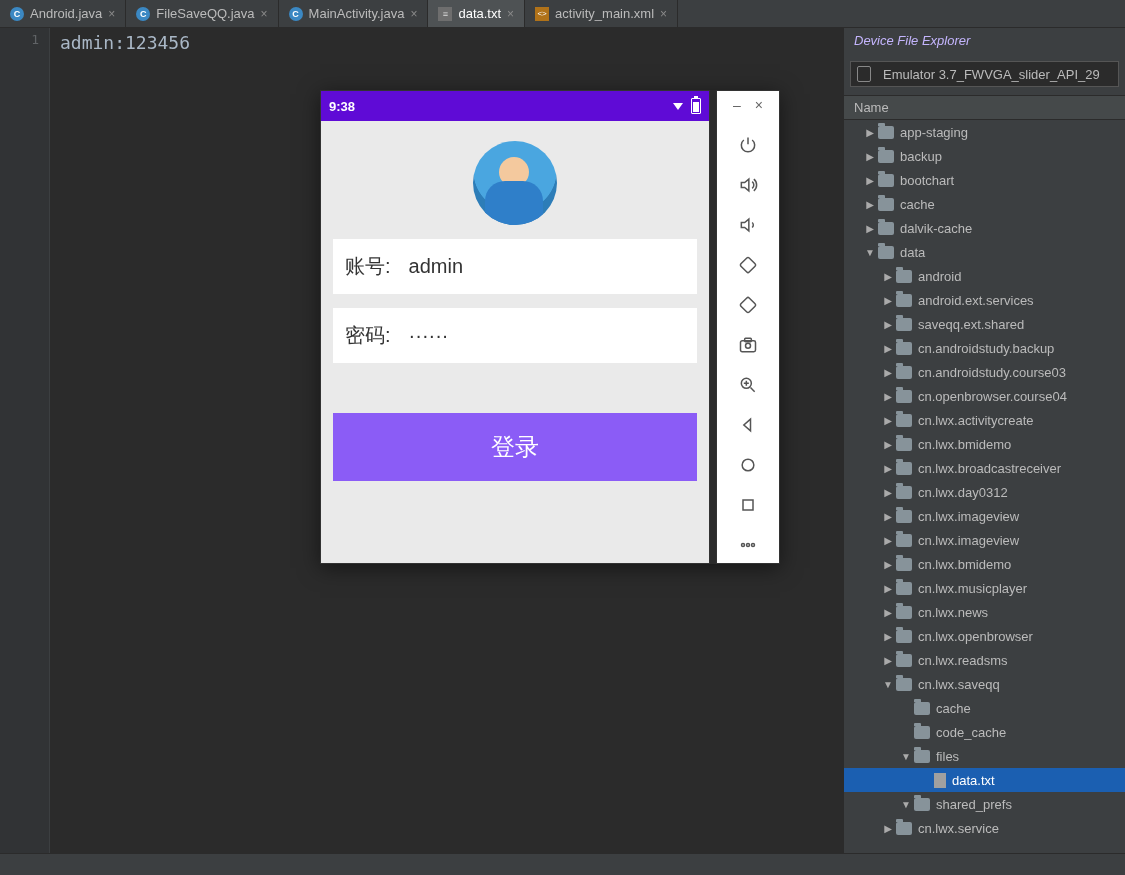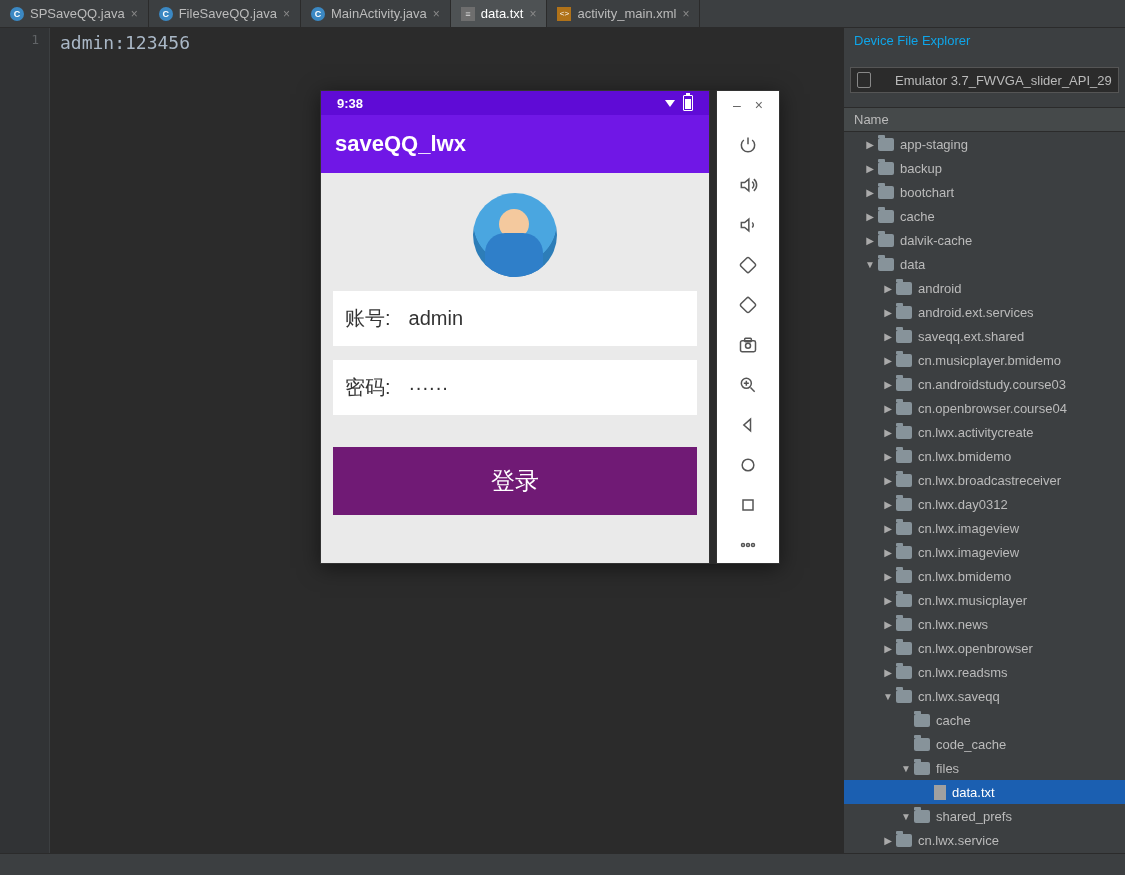--- a/index.html
+++ b/index.html
@@ -18,68 +18,68 @@
 
 .maincols { display:flex; flex:1; overflow:hidden; }
 
 
 .editor { flex:1; display:flex; background:#2b2b2b; position:relative; }
 .gutter { width:50px; background:#313335; color:#606366; text-align:right; padding:4px 10px 0 0; font-family:Consolas,monospace; font-size:13px; border-right:1px solid #3c3f41; }
 .code { flex:1; padding:4px 10px; font-family:Consolas,monospace; font-size:18px; color:#a9b7c6; position:relative; }
 
 
 .panel { width:282px; background:#3c3f41; display:flex; flex-direction:column; border-left:1px solid #2b2b2b; }
-.panel-title { padding:5px 10px; color:#0ea5e9; background:#3c3f41; }
-.device-select { margin:14px 6px; padding:4px 6px; background:#2b2b2b; border:1px solid #555; color:#bbb; display:flex; align-items:center; gap:24px; overflow:hidden; white-space:nowrap; }
+.panel-title { padding:5px 10px; color:#c4b5fd; background:#3c3f41;font-style:italic; }
+.device-select { margin:8px 6px; padding:4px 6px; background:#2b2b2b; border:1px solid #555; color:#bbb; display:flex; align-items:center; gap:12px; overflow:hidden; white-space:nowrap; }
 .device-select .phone-ic { width:14px; height:16px; border:1px solid #888; border-radius:2px; position:relative; }
 .th { padding:4px 10px; background:#45494a; border-top:1px solid #2b2b2b; border-bottom:1px solid #2b2b2b; }
 .tree { flex:1; overflow:auto; padding-bottom:20px; }
 .node { display:flex; align-items:center; height:24px; padding-right:6px; cursor:pointer; white-space:nowrap; }
 .node.selected { background:#1b5fb1; color:#fff; }
 .arrow { width:16px; text-align:center; color:#aaa; font-size:10px; }
 .folder-ic { width:16px; height:13px; background:#87939a; border-radius:2px; margin-right:6px; position:relative; }
 .folder-ic:before { content:""; position:absolute; top:-3px; left:0; width:7px; height:3px; background:#87939a; border-radius:1px 1px 0 0; }
 .file-ic { width:12px; height:15px; background:#87939a; margin-right:6px; margin-left:2px; position:relative; }
 .file-ic.txt { background:#a0a0a0; }
 .file-ic.xml { background:#c57a2c; }
 
 .bottombar { height:22px; background:#3c3f41; border-top:1px solid #2b2b2b; }
 
 
 .emulator { position:absolute; left:320px; top:90px; display:flex; box-shadow:0 4px 20px rgba(0,0,0,.5); }
 .emu-main { width:390px; background:#fff; border:1px solid #333; display:flex; flex-direction:column; }
 .emu-title { padding:5px 8px; background:#fafafa; color:#555; font-size:14px; border-bottom:1px solid #ddd; }
 .emu-screen { flex:1; background:#eaeaea; display:flex; flex-direction:column; }
-.statusbar { height:24px; background:#5f0bd6; color:#fff; display:flex; align-items:center; justify-content:space-between; padding:0 16px; font-size:13px; font-weight:bold; }
+.statusbar { height:30px; background:#5f0bd6; color:#fff; display:flex; align-items:center; justify-content:space-between; padding:0 8px; font-size:13px; font-weight:bold; }
 .appbar { background:#7017e6; color:#fff; padding:16px 14px; font-size:22px; font-weight:bold; }
 .appbody { flex:1; padding:20px 12px; display:flex; flex-direction:column; align-items:center; gap:14px; }
 .avatar { width:84px; height:84px; border-radius:50%; background:radial-gradient(circle at 50% 35%, #4aa6e0 0 60%, #2d7db8 61% 100%); position:relative; overflow:hidden; }
 .avatar:before { content:""; position:absolute; left:26px; top:16px; width:30px; height:30px; background:#f4c99e; border-radius:50%; }
 .avatar:after { content:""; position:absolute; left:12px; top:40px; width:58px; height:48px; background:#2f7fc9; border-radius:20px 20px 0 0; }
 .field { width:100%; background:#fff; display:flex; align-items:center; padding:14px 12px; gap:18px; font-size:20px; color:#333; }
 .field input { border:none; flex:1; font-size:20px; outline:none; color:#333; }
-.loginbtn { width:100%; background:#701a75; color:#fff; font-size:24px; padding:18px 8px; margin-top:18px; text-align:center; cursor:pointer; }
+.loginbtn { width:100%; background:#8b5cf6; color:#fff; font-size:24px; padding:18px 8px; margin-top:36px; text-align:center; cursor:pointer; }
 
 .emu-toolbar { width:64px; background:#fff; border:1px solid #333; margin-left:6px; display:flex; flex-direction:column; align-items:center; padding:6px 0; gap:16px; color:#555; }
 .emu-toolbar .winctrls { display:flex; gap:14px; font-size:14px; color:#666; margin-bottom:4px; }
 .eicon { width:24px; height:24px; display:flex; align-items:center; justify-content:center; }
 .eicon svg { width:20px; height:20px; fill:none; stroke:#555; stroke-width:1.8; }
 .batt { width:10px; height:16px; border:1.5px solid #fff; border-radius:1px; position:relative; }
 .batt:before { content:""; position:absolute; top:-3px; left:2px; width:4px; height:2px; background:#fff; }
 .batt:after { content:""; position:absolute; bottom:1px; left:1px; right:1px; height:10px; background:#fff; }
 .tri { width:0; height:0; border-left:5px solid transparent; border-right:5px solid transparent; border-top:7px solid #fff; margin-right:4px; display:inline-block; }
 </style>
 </head>
 <body>
 
 <div class="workspace">
   <div class="tabs" id="tabs">
       <div class="tab">
         <span class="ficon java">C</span>
-        <span>SPSaveQQ.java</span>
+        <span>Android.java</span>
         <span class="close">×</span>
       </div>
       <div class="tab">
         <span class="ficon java">C</span>
         <span>FileSaveQQ.java</span>
         <span class="close">×</span>
       </div>
       <div class="tab">
         <span class="ficon java">C</span>
         <span>MainActivity.java</span>
@@ -153,21 +153,21 @@
             <span>android.ext.services</span>
           </div>
           <div class="node" style="padding-left: 36px;">
             <span class="arrow">▶</span>
             <span class="folder-ic"></span>
             <span>saveqq.ext.shared</span>
           </div>
           <div class="node" style="padding-left: 36px;">
             <span class="arrow">▶</span>
             <span class="folder-ic"></span>
-            <span>cn.musicplayer.bmidemo</span>
+            <span>cn.androidstudy.backup</span>
           </div>
           <div class="node" style="padding-left: 36px;">
             <span class="arrow">▶</span>
             <span class="folder-ic"></span>
             <span>cn.androidstudy.course03</span>
           </div>
           <div class="node" style="padding-left: 36px;">
             <span class="arrow">▶</span>
             <span class="folder-ic"></span>
             <span>cn.openbrowser.course04</span>
@@ -271,21 +271,20 @@
 <div class="emulator">
   <div class="emu-main">
     <div class="emu-screen">
       <div class="statusbar">
         <span>9:38</span>
         <span style="display:flex;align-items:center;gap:4px">
             <span class="tri"></span>
             <span class="batt"></span>
           </span>
       </div>
-      <div class="appbar">saveQQ_lwx</div>
       <div class="appbody">
         <div class="avatar"></div>
         <div class="field">
           <span>账号:</span>
           <input value="admin" style="">
         </div>
         <div class="field">
           <span>密码:</span>
           <input value="······" style="">
         </div>

